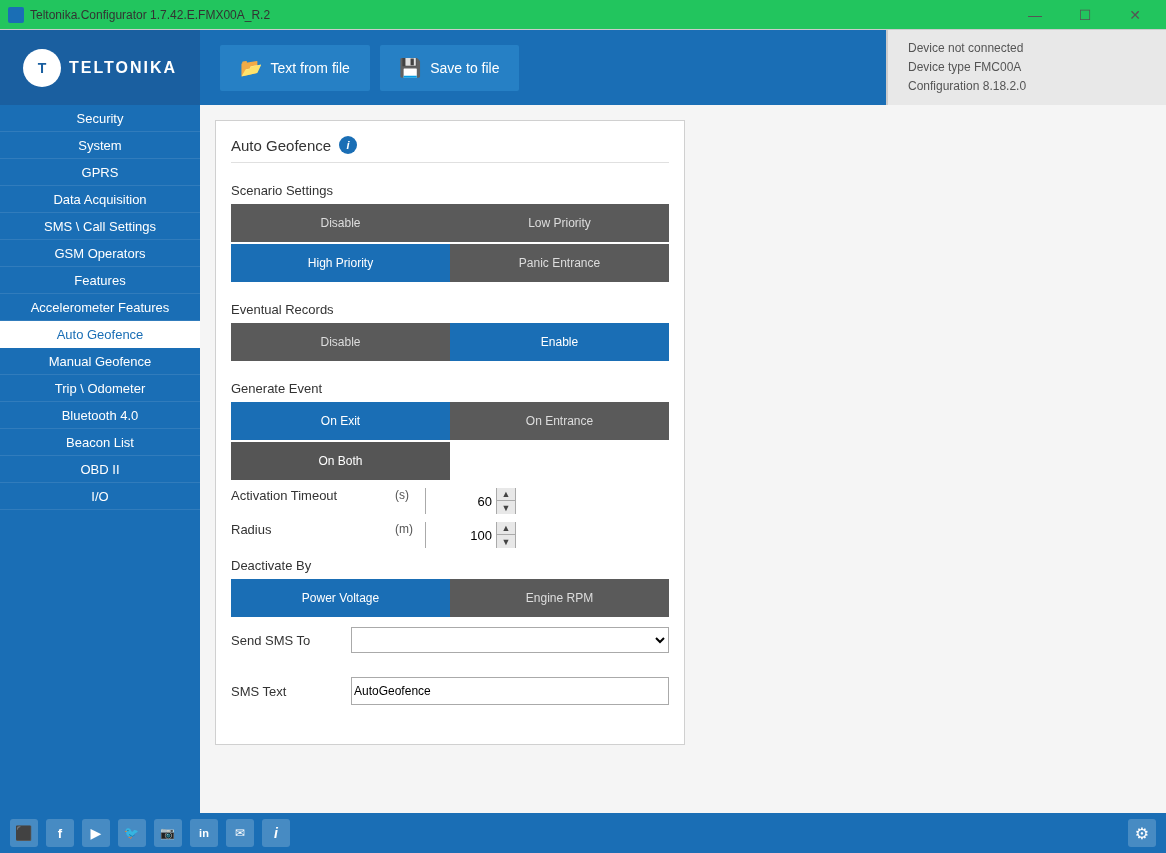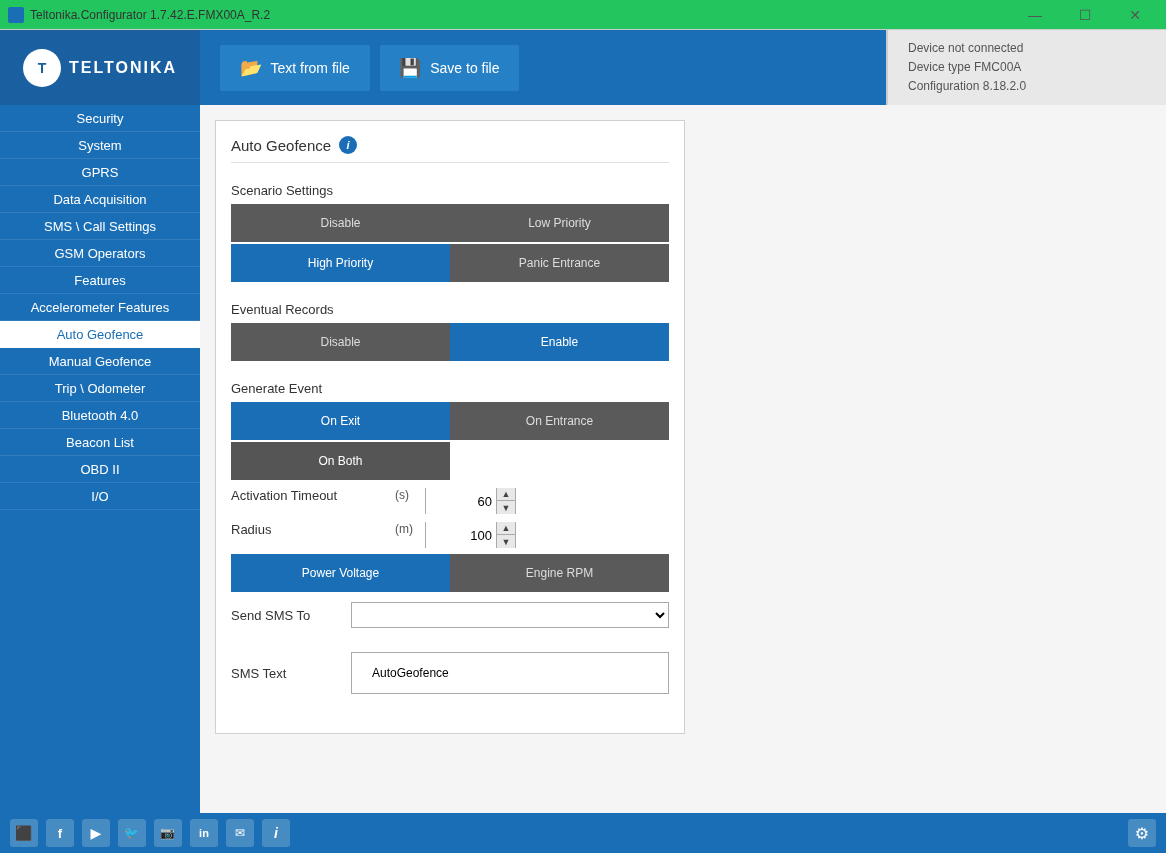--- a/index.html
+++ b/index.html
@@ -289,23 +289,23 @@
       flex: 1;
       height: 26px;
       border: 1px solid #aaa;
       padding: 0 4px;
       font-size: 12px;
       background: white;
       cursor: pointer;
     }
     .sms-text-input {
       flex: 1;
-      height: 42px;
+      height: 28px;
       border: 1px solid #aaa;
-      padding: 0 20px;
+      padding: 0 2px;
       font-size: 12px;
       outline: none;
     }
 
     
     .footer {
       height: 40px;
       background: #1a6eb5;
       display: flex;
       align-items: center;
@@ -437,20 +437,21 @@
         <span class="field-unit">(m)</span>
         <div class="spinner-input">
           <input class="spinner-value" type="text" value="100" style="">
           <div class="spinner-arrows">
             <button class="spinner-arrow">▲</button>
             <button class="spinner-arrow">▼</button>
           </div>
         </div>
       </div>
 
+      <div class="deactivate-label">Deactivate By</div>
       <div class="btn-group-row">
         <button class="toggle-btn active-blue">Power Voltage</button>
         <button class="toggle-btn inactive">Engine RPM</button>
       </div>
 
       <div class="send-sms-row" style="margin-top:10px;">
         <span class="send-sms-label">Send SMS To</span>
         <select class="dropdown-select">
           <option value=""></option>
         </select>

